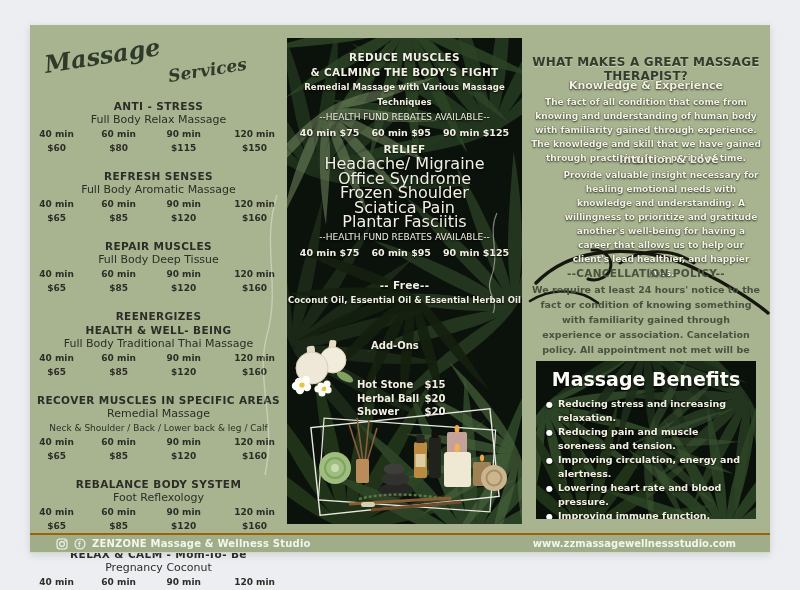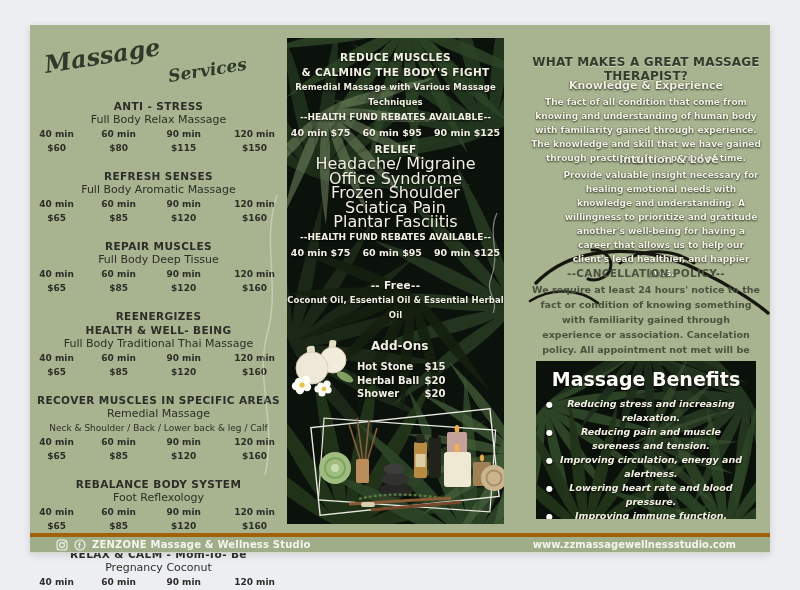--- a/index.html
+++ b/index.html
@@ -14,32 +14,32 @@
     font-weight:bold;font-size:24px;transform:rotate(-9deg);color:#2f3a2a;margin-left:-28px;}
   .script-w2{display:inline-block;font-family:"DejaVu Serif",serif;font-style:italic;
     font-weight:bold;font-size:17px;transform:rotate(-9deg) translateY(12px);color:#2f3a2a;}
   .svc{margin-bottom:14px;}
   .svc-title{font-size:10.5px;font-weight:bold;letter-spacing:.4px;line-height:14px;}
   .svc-sub{font-size:11px;line-height:14px;}
   .svc-sub2{font-size:9px;line-height:14px;}
   .svc-prices{font-size:9px;line-height:14px;display:flex;justify-content:center;gap:9px;font-weight:bold;}
   .left-art{position:absolute;right:0;top:170px;pointer-events:none;}
   
-  .panel{position:absolute;left:257px;top:13px;width:217px;height:486px;
+  .panel{position:absolute;left:257px;top:13px;width:235px;height:486px;
     background:#0b110b;color:#f2efe3;text-align:center;overflow:hidden;}
   .panel svg.leaf-bg{position:absolute;left:0;top:0;}
   .p-group{position:absolute;left:0;right:0;z-index:2;text-shadow:0 1px 2px rgba(0,0,0,.85);}
   .p1{top:12px;} .p2{top:104px;} .p3{top:240px;}
   .p-h{font-size:10.5px;font-weight:bold;line-height:15px;letter-spacing:.3px;}
   .p-small{font-size:8.5px;line-height:15px;font-weight:bold;letter-spacing:.1px;}
-  .p-rebates{font-size:9px;line-height:15px;font-weight:bold;}
+  .p-rebates{font-size:9px;line-height:15px;font-weight:normal;}
   .p-prices{display:flex;justify-content:center;gap:12px;font-size:9.5px;font-weight:bold;line-height:15px;}
   .p-item{font-size:16px;line-height:14.5px;}
   .addons{position:absolute;left:70px;top:300px;z-index:2;text-align:left;text-shadow:0 1px 2px rgba(0,0,0,.85);}
-  .addons-title{font-size:12px;font-weight:bold;line-height:16px;margin-left:14px;margin-bottom:6px;}
+  .addons-title{font-size:10px;font-weight:bold;line-height:16px;margin-left:14px;margin-bottom:24px;}
   .addon-row{font-size:10px;line-height:13.5px;font-weight:bold;}
   .addon-name{display:inline-block;width:64px;}
   .herbal-balls{position:absolute;left:2px;top:294px;z-index:2;}
   .spa-art{position:absolute;left:14px;top:366px;z-index:2;}
   
   .col-right{position:absolute;left:492px;top:0;width:248px;height:507px;text-align:center;}
   .r-abs{position:absolute;left:0;right:0;padding:0 9px;z-index:2;}
   .r-title{top:30px;font-size:12px;font-weight:bold;color:#333c2c;letter-spacing:.2px;
     text-shadow:0 1px 0 rgba(245,245,235,.4);}
   .r-head{font-size:11px;font-weight:bold;color:#f4f0e2;
@@ -52,25 +52,25 @@
   .r-canc-b{top:257px;font-size:9.5px;line-height:15px;color:#4a523f;font-weight:bold;}
   .figure-art{position:absolute;left:0;top:158px;z-index:1;pointer-events:none;}
   
   .benefits{position:absolute;left:14px;top:336px;width:220px;height:158px;
     background:#4c1d95;color:#f4f1e4;overflow:hidden;z-index:3;}
   .benefits-inner{position:relative;z-index:2;}
   .benefits-title{font-family:"DejaVu Sans",sans-serif;font-size:19px;font-weight:bold;
     margin-top:7px;color:#fbfaf4;text-shadow:0 1px 2px rgba(0,0,0,.9);}
   .benefits ul{list-style:none;margin:7px 0 0 0;padding:0;}
   .benefits li{position:relative;font-size:9.5px;font-weight:bold;line-height:13.5px;
-    padding:0 12px 1px 22px;text-align:center;text-shadow:0 1px 2px rgba(0,0,0,.9);font-style:italic;}
+    padding:0 12px 1px 22px;text-align:left;text-shadow:0 1px 2px rgba(0,0,0,.9);}
   .benefits li::before{content:"●";position:absolute;left:10px;top:1px;font-size:8px;color:#fff;}
   
   .footer{position:absolute;left:0;bottom:0;width:100%;height:20px;background:#9fae88;
-    border-top:4px solid #a16207;border-bottom:1px solid rgba(255,255,255,.55);
+    border-top:2px solid #a16207;border-bottom:1px solid rgba(255,255,255,.55);
     display:flex;align-items:center;justify-content:space-between;box-sizing:border-box;
     color:#f4f4ec;z-index:5;}
   .f-left{display:flex;align-items:center;gap:6px;padding-left:26px;}
   .f-studio{font-size:10px;font-weight:bold;letter-spacing:.2px;}
   .f-site{font-size:10px;font-weight:bold;padding-right:34px;}
   .sicon{display:inline-flex;width:12px;height:12px;}
 </style>
 </head>
 <body>
 

